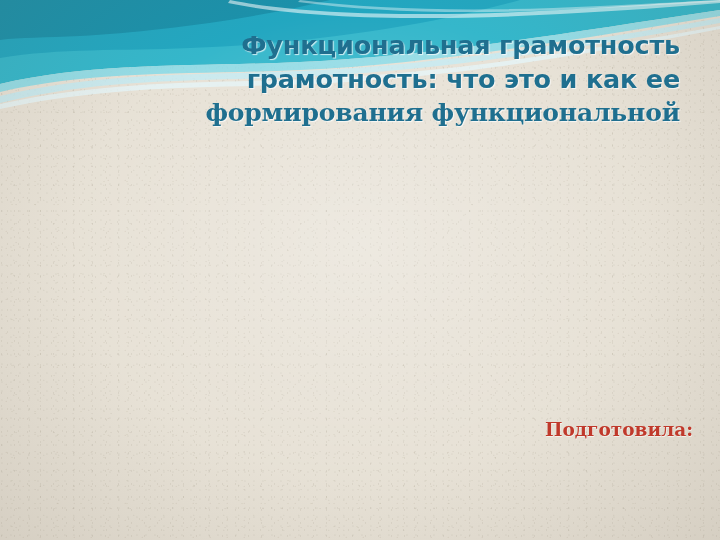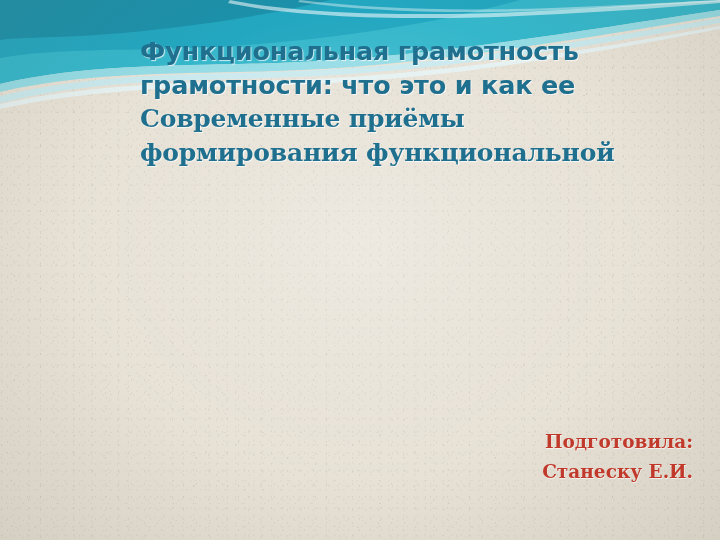--- a/index.html
+++ b/index.html
@@ -44,43 +44,43 @@
   .swoosh {
     position: absolute;
     top: 0;
     left: 0;
     width: 720px;
     height: 200px;
   }
   .title-block {
     position: absolute;
     left: 140px;
-    top: 34px;
+    top: 28px;
     width: 540px;
-    text-align: left;
+    text-align: right;
   }
   .title-line {
     font-family: "DejaVu Sans", sans-serif;
     font-weight: bold;
     font-size: 25.5px;
     line-height: 34px;
     color: #1f6f8f;
     letter-spacing: -0.2px;
     text-shadow: 1px 1px 1px rgba(255,255,255,0.75);
   }
   .title-line.serif {
     font-family: "DejaVu Serif", serif;
     font-weight: bold;
     font-size: 25px;
     color: #1f6f8f;
   }
   .author-block {
     position: absolute;
     right: 27px;
-    top: 427px;
+    top: 415px;
     width: 420px;
     text-align: right;
   }
   .author-line {
     font-family: "DejaVu Serif", serif;
     font-weight: bold;
     font-size: 18.5px;
     line-height: 30px;
     color: #c0392b;
     text-shadow: 0.5px 0.5px 0 rgba(255,255,255,0.6);
@@ -101,23 +101,21 @@
     <path d="M0,96 C110,70 210,76 320,70 C450,63 580,42 720,18 L720,23 C580,48 450,69 320,76 C210,82 110,76 0,103 Z" fill="#bfeaf2" opacity="0.8"></path>
     <path d="M0,104 C120,78 220,84 330,78 C460,71 590,50 720,26 L720,29 C590,54 460,76 330,83 C220,89 120,83 0,109 Z" fill="#e3f6fa" opacity="0.75"></path>
     <path d="M230,0 C300,14 420,18 560,10 C630,6 680,2 720,0 L720,3 C670,7 620,11 560,14 C420,22 300,18 228,3 Z" fill="#ffffff" opacity="0.55"></path>
     <path d="M300,0 C380,10 480,12 600,6 C660,3 700,1 720,0 L720,1.5 C700,3 660,5 600,8 C480,15 380,13 298,2 Z" fill="#ffffff" opacity="0.4"></path>
   </svg>
 
   <div class="vignette"></div>
 
   <div class="title-block">
     <div class="title-line">Функциональная грамотность</div>
-    <div class="title-line">грамотности: что это и как ее</div>
-    <div class="title-line serif">Современные приёмы</div>
+    <div class="title-line">грамотность: что это и как ее</div>
     <div class="title-line serif">формирования функциональной</div>
   </div>
 
   <div class="author-block">
     <div class="author-line">Подготовила:</div>
-    <div class="author-line">Станеску Е.И.</div>
   </div>
 
 </div>
 
 </body></html>

